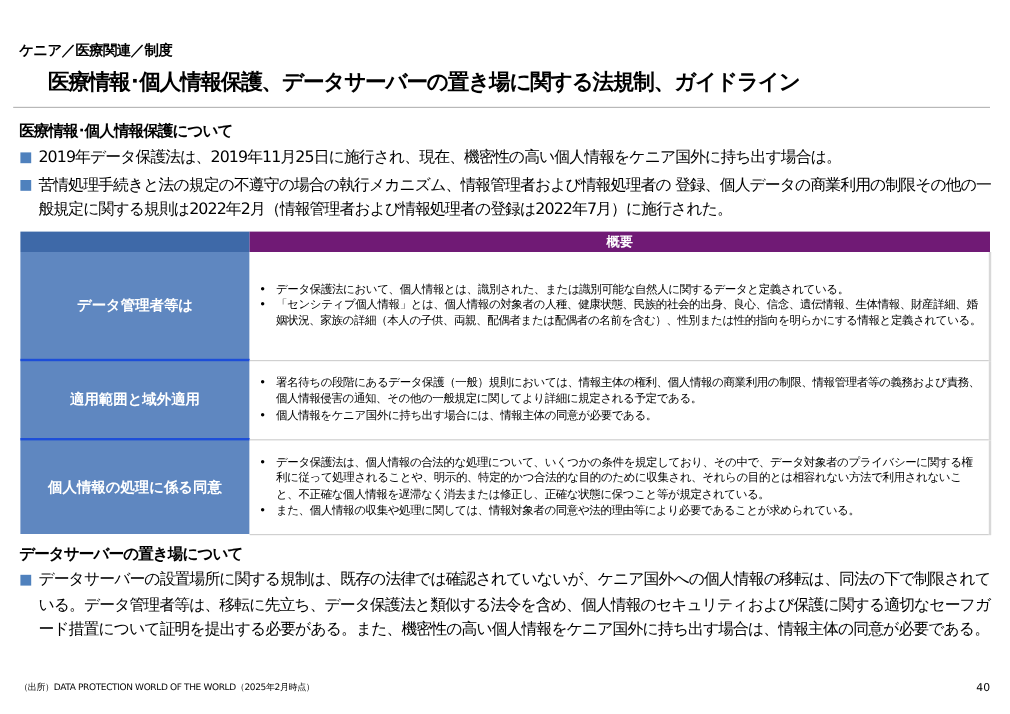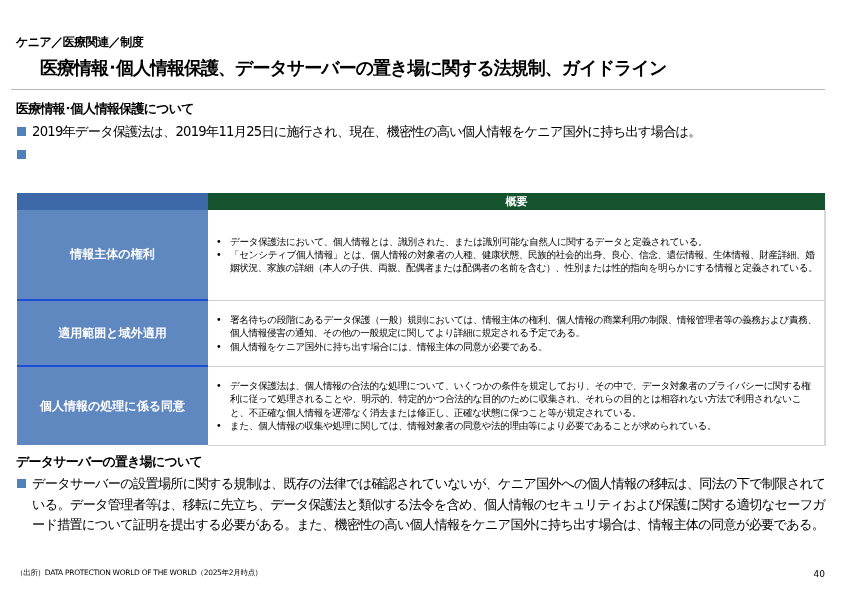--- a/index.html
+++ b/index.html
@@ -30,21 +30,21 @@
       font-size: 13.2px; line-height: 20px; letter-spacing: -0.75px;
     }
     .bullet-square {
       position: absolute; left: 1px; top: 5px; width: 9px; height: 9px; background: #4f81bd;
     }
     .table {
       position: absolute; left: 17px; top: 193px; width: 809px;
       border-collapse: collapse; table-layout: fixed;
     }
     .table th.header-cell {
-      background: #14532d; color: #fff; height: 17px; padding: 0;
+      background: #701a75; color: #fff; height: 17px; padding: 0;
       font-size: 11px; font-weight: bold;
     }
     .table th.header-blank { background: #3e69a8; width: 189px; }
     .table td.row-label {
       background: #5f87c0; color: #fff; font-size: 12px; font-weight: bold;
       text-align: center; vertical-align: middle; padding: 0;
       border-top: 2px solid #1d4ed8;
     }
     .table td.row-body {
       background: #fff; padding: 3px 6px 3px 4px;
@@ -73,33 +73,34 @@
 <div class="title-rule"></div>
 
 <div class="section-heading" style="top:100px;">医療情報･個人情報保護について</div>
 <ul class="bullet-list" style="top:122px;">
   <li class="bullet-item">
     <span class="bullet-square"></span>
     <span>2019年データ保護法は、2019年11月25日に施行され、現在、機密性の高い個人情報をケニア国外に持ち出す場合は。</span>
   </li>
   <li class="bullet-item" style="margin-top:3px;">
     <span class="bullet-square"></span>
+    <span>苦情処理手続きと法の規定の不遵守の場合の執行メカニズム、情報管理者および情報処理者の 登録、個人データの商業利用の制限その他の一般規定に関する規則は2022年2月（情報管理者および情報処理者の登録は2022年7月）に施行された。</span>
   </li>
 </ul>
 
 <table class="table">
   <thead>
     <tr>
       <th class="header-blank"></th>
       <th class="header-cell">概要</th>
     </tr>
   </thead>
   <tbody>
     <tr style="height:90px;">
-      <td class="row-label" style="border-top:none;">情報主体の権利</td>
+      <td class="row-label" style="border-top:none;">データ管理者等は</td>
       <td class="row-body">
         <ul>
           <li><span class="dot">•</span><span>データ保護法において、個人情報とは、識別された、または識別可能な自然人に関するデータと定義されている。</span></li>
           <li><span class="dot">•</span><span>「センシティブ個人情報」とは、個人情報の対象者の人種、健康状態、民族的社会的出身、良心、信念、遺伝情報、生体情報、財産詳細、婚姻状況、家族の詳細（本人の子供、両親、配偶者または配偶者の名前を含む）、性別または性的指向を明らかにする情報と定義されている。</span></li>
         </ul>
       </td>
     </tr>
     <tr style="height:66px;">
       <td class="row-label">適用範囲と域外適用</td>
       <td class="row-body">

